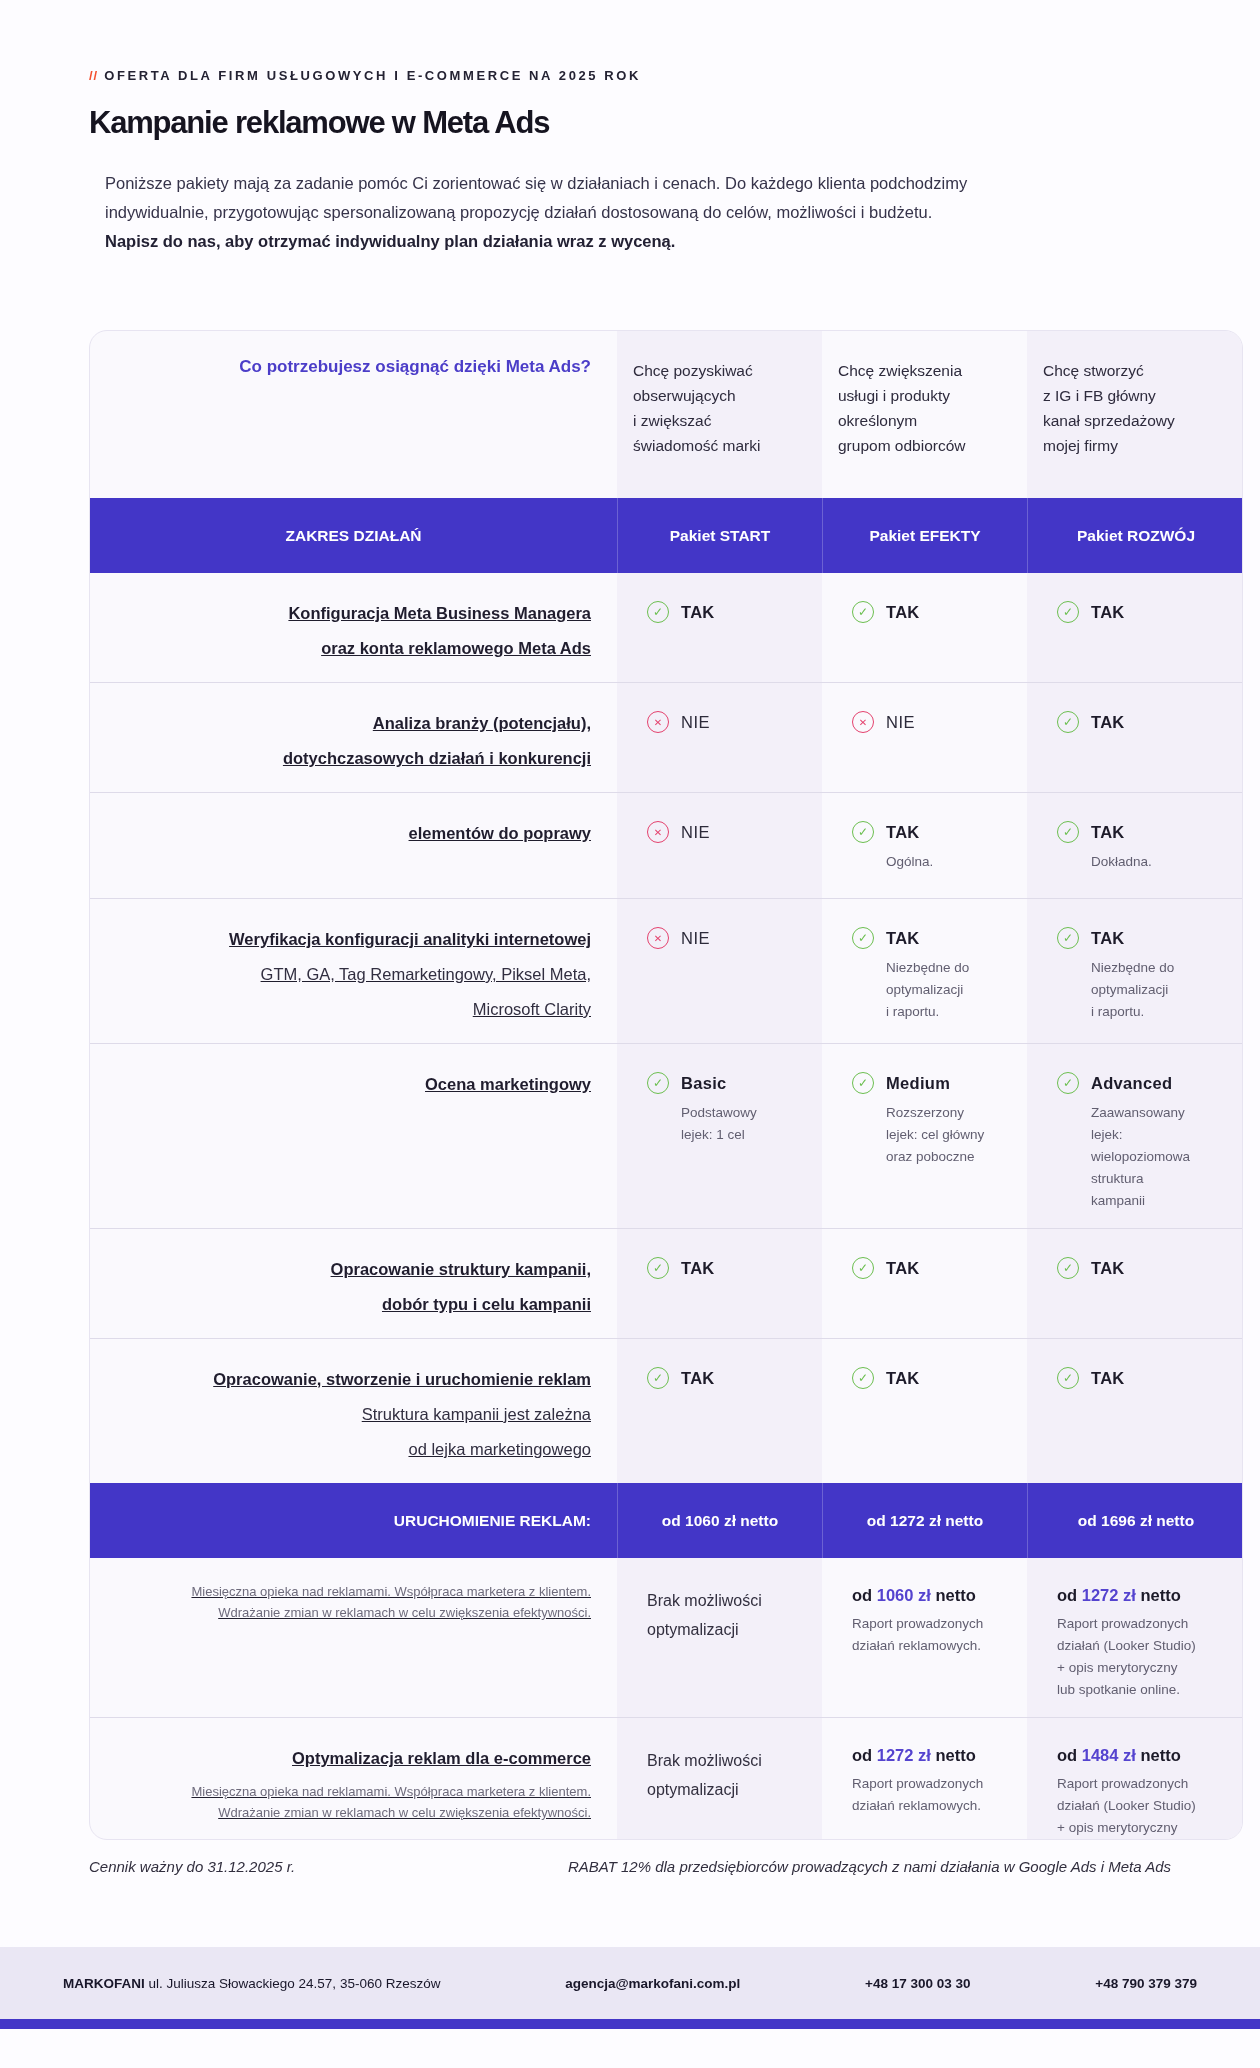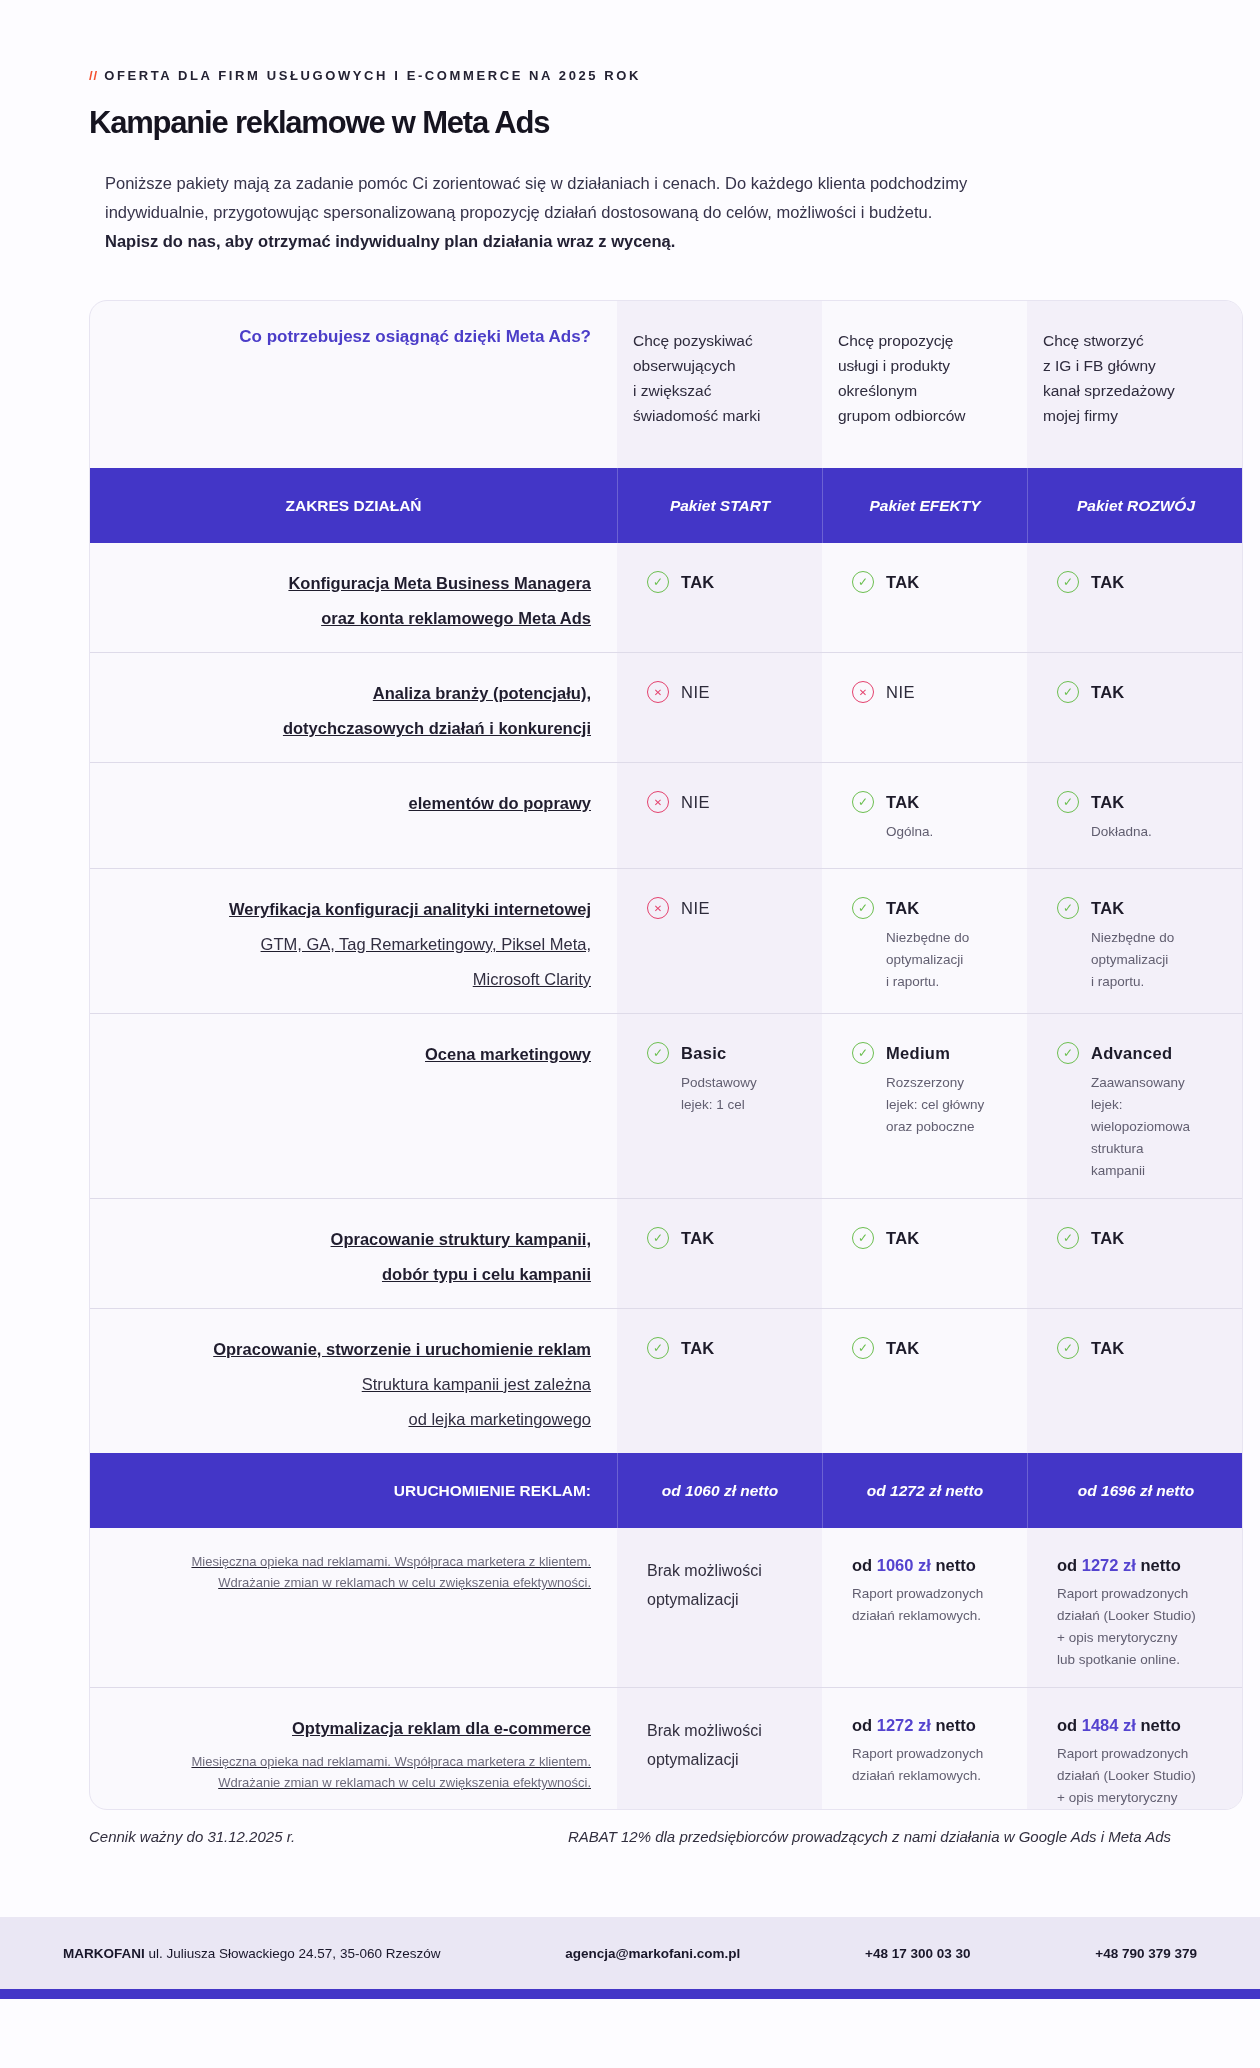--- a/index.html
+++ b/index.html
@@ -13,38 +13,38 @@
 
   .kicker { padding-top:68px; font-size:13px; letter-spacing:2.6px; font-weight:700; color:#242233; }
   .kicker .slashes { color:#f4502f; letter-spacing:1px; margin-right:6px; }
 
   h1 { margin:14px 0 0; font-size:31px; line-height:52px; font-weight:800; letter-spacing:-1.2px; color:#161420; }
 
   .intro { margin:20px 16px 0; font-size:16.5px; line-height:29px; color:#36334a; }
   .intro strong { color:#232134; }
 
   .card {
-    position:relative; margin-top:44px; width:1154px; height:1510px;
+    position:relative; margin-top:74px; width:1154px; height:1510px;
     border:1px solid #e7e4f1; border-radius:18px; background:#faf9fd; overflow:hidden;
   }
   .band { position:absolute; top:0; bottom:0; background:#f3f0f9; z-index:0; }
   .band-start { left:527px; width:205px; }
   .band-rozwoj { left:937px; width:217px; }
   .card > .grid, .card > .trows { position:relative; z-index:1; }
 
   .grid { display:grid; grid-template-columns:527px 205px 205px 217px; }
 
   .goals { height:167px; }
   .question { padding:26px 26px 0 0; text-align:right; font-weight:700; font-size:17px; color:#4b3dc8; }
   .goal-cell { padding:27px 12px 0 16px; }
   .goal-line { font-size:15.5px; line-height:25px; color:#2e2b3d; }
 
   .prow { height:75px; background:#4336c7; color:#ffffff; }
   .prow .pcell { display:flex; align-items:center; justify-content:center; font-weight:700; font-size:15.5px; height:100%; }
-  .prow .pcell + .pcell { border-left:1px solid rgba(255,255,255,0.22);font-style:italic; }
+  .prow .pcell + .pcell { border-left:1px solid rgba(255,255,255,0.22); }
   .prow .c-right { justify-content:flex-end; padding-right:26px; }
 
   .trow { display:grid; grid-template-columns:527px 205px 205px 217px; }
   .trow + .trow { border-top:1px solid #dedbe9; }
   .trows-top .trow:nth-child(1) { min-height:106px; }
   .trows-top .trow:nth-child(2) { min-height:105px; }
   .trows-top .trow:nth-child(3) { min-height:106px; }
   .trows-top .trow:nth-child(4) { min-height:138px; }
   .trows-top .trow:nth-child(5) { min-height:170px; }
   .trows-top .trow:nth-child(6) { min-height:107px; }
@@ -101,21 +101,21 @@
 
     <div class="grid goals">
       <div class="question">Co potrzebujesz osiągnąć dzięki Meta Ads?</div>
       <div class="goal-cell">
         <div class="goal-line">Chcę pozyskiwać</div>
         <div class="goal-line">obserwujących</div>
         <div class="goal-line">i zwiększać</div>
         <div class="goal-line">świadomość marki</div>
       </div>
       <div class="goal-cell">
-        <div class="goal-line">Chcę propozycję</div>
+        <div class="goal-line">Chcę zwiększenia</div>
         <div class="goal-line">usługi i produkty</div>
         <div class="goal-line">określonym</div>
         <div class="goal-line">grupom odbiorców</div>
       </div>
       <div class="goal-cell">
         <div class="goal-line">Chcę stworzyć</div>
         <div class="goal-line">z IG i FB główny</div>
         <div class="goal-line">kanał sprzedażowy</div>
         <div class="goal-line">mojej firmy</div>
       </div>

